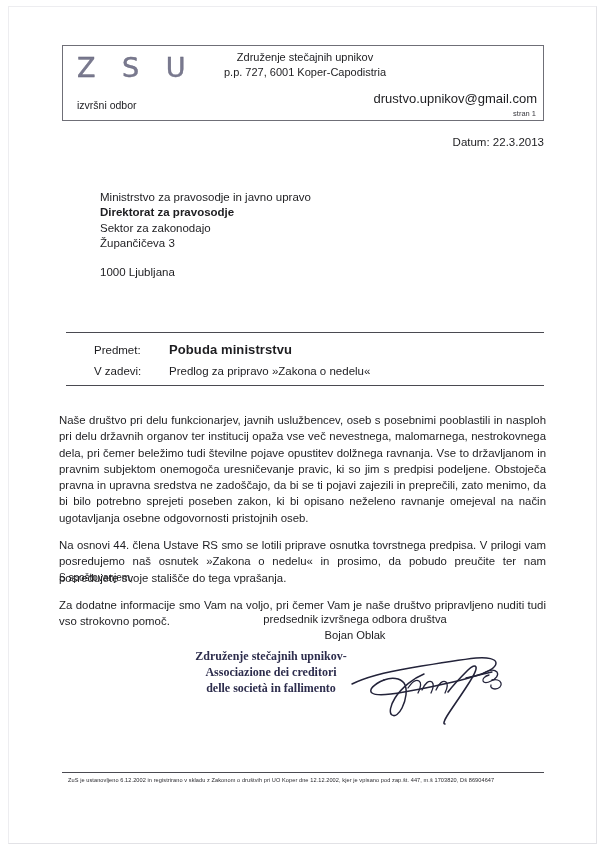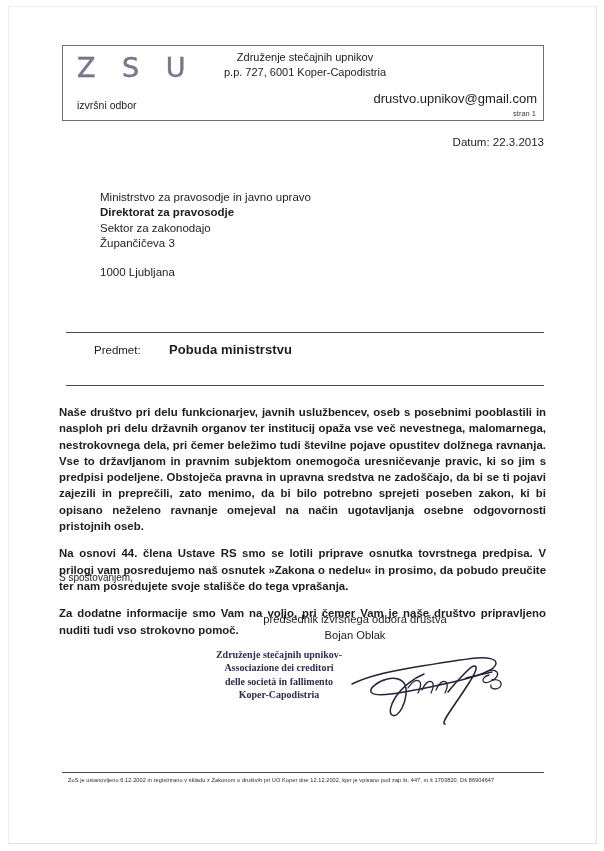--- a/index.html
+++ b/index.html
@@ -146,21 +146,21 @@
   
   .body-text {
     position: absolute;
     left: 59px;
     top: 404px;
     width: 487px;
     font-size: 11.4px;
     line-height: 1.43;
     text-align: justify;
   }
-  .body-text p { margin: 0 0 11px 0; font-weight: bold; }
+  .body-text p { margin: 8px 0 11px 0; }
 
   
   .closing {
     position: absolute;
     left: 59px;
     top: 572px;
     font-size: 10px;
   }
 
   .signer {
@@ -169,27 +169,27 @@
     top: 612px;
     width: 290px;
     text-align: center;
     font-size: 11.2px;
     line-height: 1.4;
   }
 
   
   .stamp {
     position: absolute;
-    left: 196px;
+    left: 188px;
     top: 648px;
     width: 166px;
     text-align: center;
     font-family: "Liberation Serif", serif;
     font-weight: bold;
-    font-size: 10px;
+    font-size: 12px;
     line-height: 1.34;
     color: #2d2d4d;
   }
 
   
   .signature {
     position: absolute;
     left: 348px;
     top: 648px;
     width: 160px;
@@ -264,41 +264,44 @@
     <div class="gap"></div>
     <div>1000 Ljubljana</div>
   </div>
 
   <div class="rule rule-top"></div>
   <div class="subject-rows">
     <div class="srow">
       <div class="lbl">Predmet:</div>
       <div class="val-bold">Pobuda ministrstvu</div>
     </div>
+    <div class="srow">
+      <div class="lbl">V zadevi:</div>
+      <div class="val">Predlog za pripravo »Zakona o nedelu«</div>
+    </div>
   </div>
   <div class="rule rule-bot"></div>
 
   <div class="body-text">
     <p>Naše društvo pri delu funkcionarjev, javnih uslužbencev, oseb s posebnimi pooblastili in nasploh pri delu državnih organov ter institucij opaža vse več nevestnega, malomarnega, nestrokovnega dela, pri čemer beležimo tudi številne pojave opustitev dolžnega ravnanja. Vse to državljanom in pravnim subjektom onemogoča uresničevanje pravic, ki so jim s predpisi podeljene. Obstoječa pravna in upravna sredstva ne zadoščajo, da bi se ti pojavi zajezili in preprečili, zato menimo, da bi bilo potrebno sprejeti poseben zakon, ki bi opisano neželeno ravnanje omejeval na način ugotavljanja osebne odgovornosti pristojnih oseb.</p>
     <p>Na osnovi 44. člena Ustave RS smo se lotili priprave osnutka tovrstnega predpisa. V prilogi vam posredujemo naš osnutek »Zakona o nedelu« in prosimo, da pobudo preučite ter nam posredujete svoje stališče do tega vprašanja.</p>
     <p>Za dodatne informacije smo Vam na voljo, pri čemer Vam je naše društvo pripravljeno nuditi tudi vso strokovno pomoč.</p>
   </div>
 
   <div class="closing">S spoštovanjem,</div>
 
   <div class="signer">
     <div>predsednik izvršnega odbora društva</div>
     <div>Bojan Oblak</div>
   </div>
 
   <div class="stamp">
     <div>Združenje stečajnih upnikov-</div>
     <div>Associazione dei creditori</div>
     <div>delle società in fallimento</div>
-    <div>Koper-Capodistria</div>
   </div>
 
   <div class="signature">
     <svg viewBox="0 0 160 78" xmlns="http://www.w3.org/2000/svg">
       <g fill="none" stroke="#23233a" stroke-linecap="round" stroke-linejoin="round">
         <path d="M4 36 C16 30 38 24 62 20 C86 16 110 12 128 10 C140 9 148 11 148 15 C148 20 138 25 124 29 C104 35 78 40 56 44 C40 47 28 48 24 45 C20 42 26 36 36 32" stroke-width="1.5"></path>
         <path d="M36 32 C44 29 52 30 56 35 C60 41 58 52 54 60 C51 66 47 69 44 67 C41 65 42 58 47 50 C54 39 66 30 76 26" stroke-width="1.5"></path>
         <path d="M60 40 C64 34 68 31 71 33 C74 35 72 41 70 45" stroke-width="1.3"></path>
         <path d="M74 42 C77 35 81 32 84 34 C86 36 85 41 83 45" stroke-width="1.3"></path>
         <path d="M88 42 C91 35 95 32 98 34 C100 36 99 41 97 45" stroke-width="1.3"></path>

